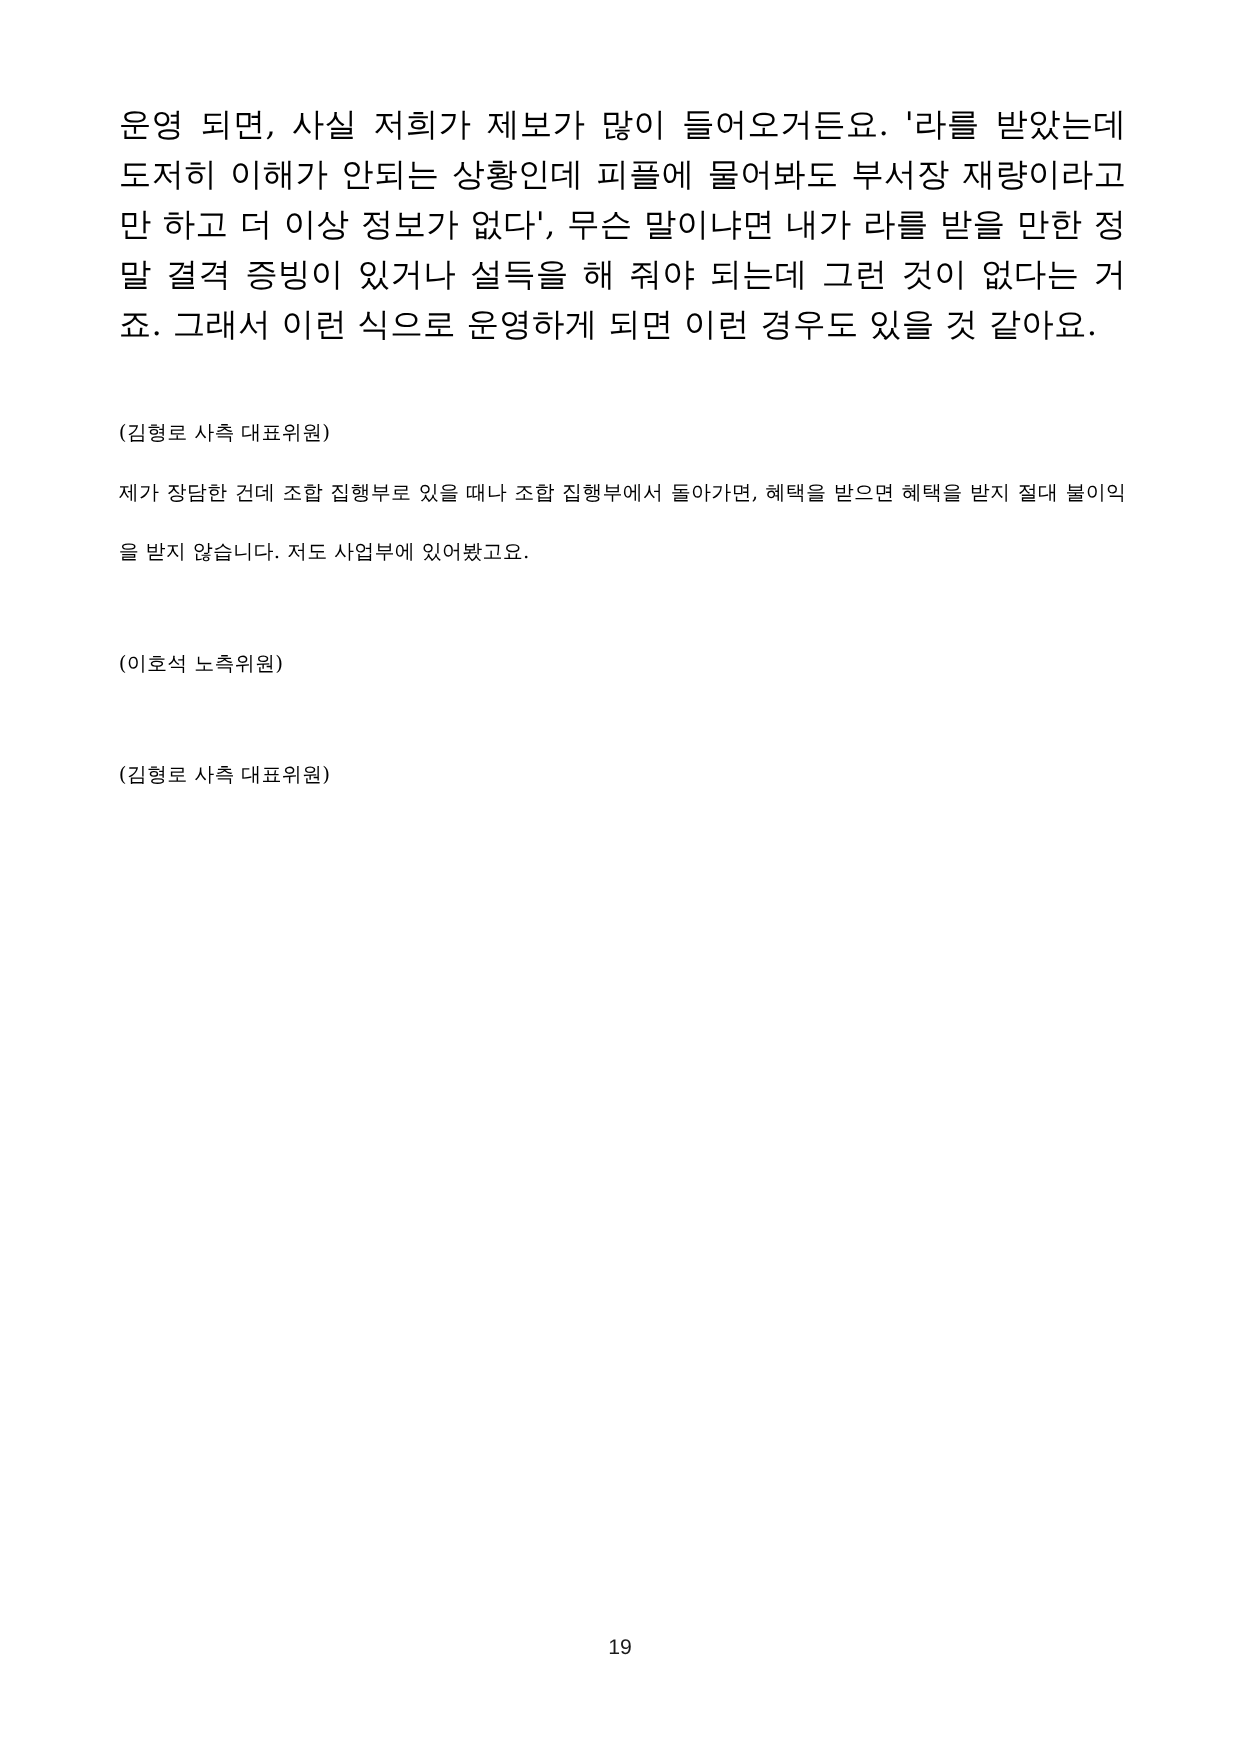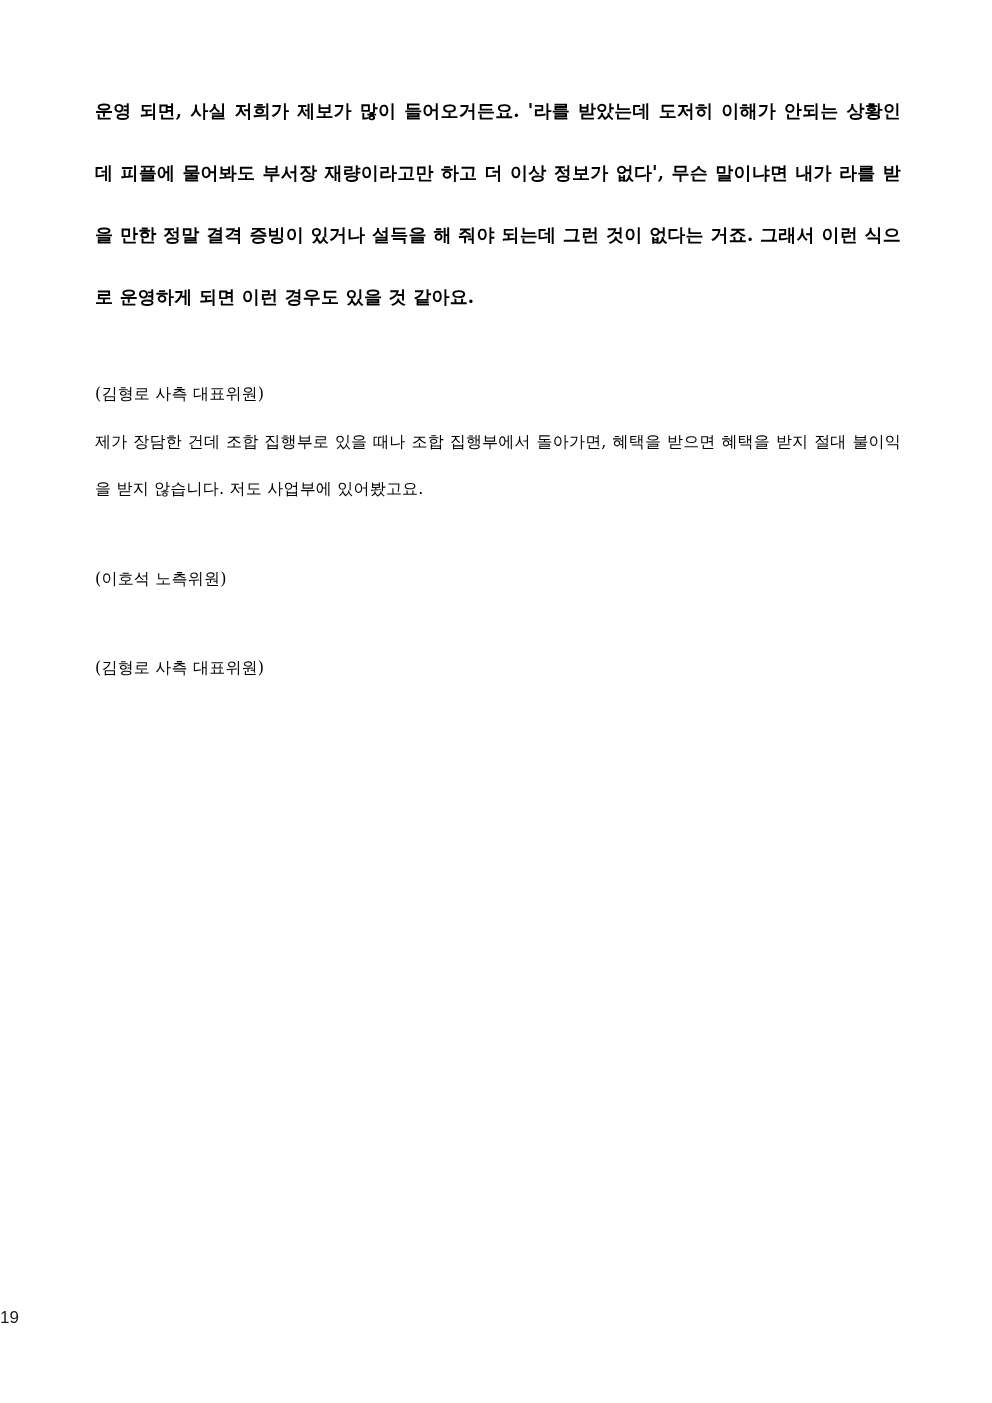--- a/index.html
+++ b/index.html
@@ -17,44 +17,44 @@
     color: #000000;
   }
   .content {
     position: absolute;
     left: 95px;
     top: 80px;
     width: 806px;
   }
   .para {
     margin: 0 0 42px 0;
-    font-size: 18px;
-    line-height: 62px;
+    font-size: 26px;
+    line-height: 40px;
     text-align: justify;
     letter-spacing: 0.2px;
     word-break: normal;
     line-break: auto;
-    font-weight: bold;
   }
   .speech-block {
     margin: 0 0 42px 0;
   }
   .speech-block .speaker,
   .speech-block .speech-text {
     margin: 0;
     font-size: 16px;
     line-height: 47.5px;
     text-align: justify;
     letter-spacing: 0.2px;
   }
   .page-number {
     position: absolute;
     top: 1308px;
     left: 0;
     width: 100%;
+    text-align: center;
     font-family: "Liberation Sans", "DejaVu Sans", sans-serif;
     font-size: 17px;
     color: #1a1a1a;
   }
 </style>
 </head>
 <body>
 
 <div class="page">
   <div class="content">

